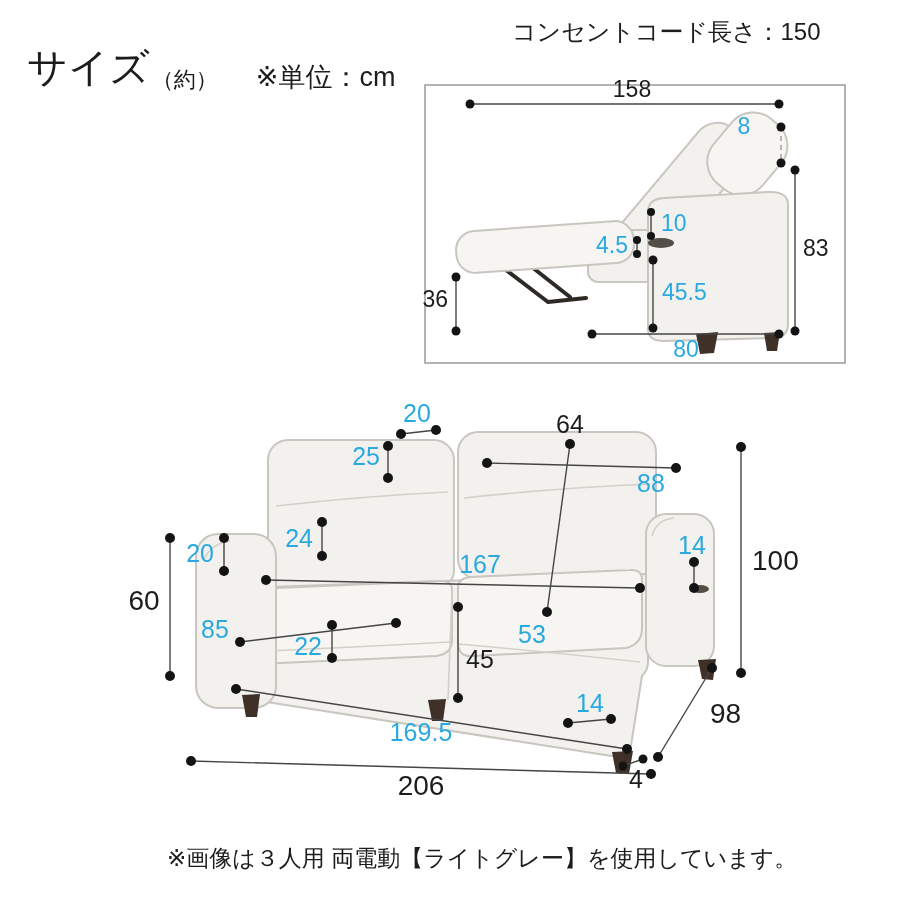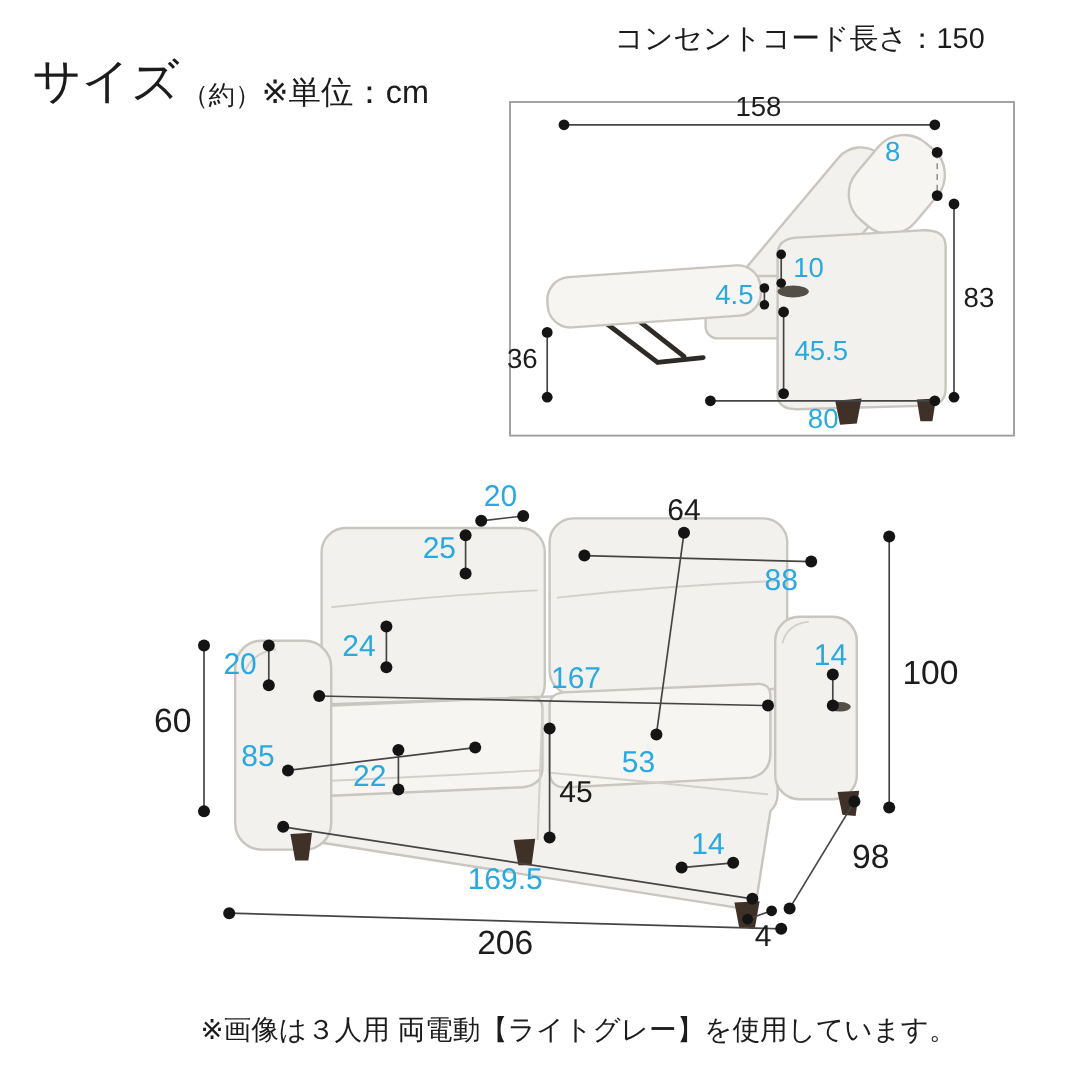--- a/index.html
+++ b/index.html
@@ -2,21 +2,21 @@
 <html><head>
 <meta charset="utf-8">
 <style>
   *{margin:0;padding:0;box-sizing:border-box}
   html,body{background:#fff}
   body{width:900px;height:900px;font-family:"Liberation Sans","DejaVu Sans",sans-serif;color:#1c1c1c}
   .canvas{position:relative;width:900px;height:900px;background:#fff;overflow:hidden}
   .hdr{position:absolute;left:27px;top:40px;display:flex;align-items:flex-end;white-space:nowrap}
   .hdr .t{font-size:40px;font-weight:500}
   .hdr .a{font-size:22px;margin-left:2px}
-  .hdr .u{font-size:27px;}
+  .hdr .u{font-size:27px;margin-left:38px}
   .cord{position:absolute;left:512px;top:16px;font-size:24px}
   .foot-note{position:absolute;left:167px;top:843px;font-size:23px}
   svg.scene{position:absolute;left:0;top:0}
   text{font-family:"Liberation Sans","DejaVu Sans",sans-serif}
   .tb{fill:#2aa9e0;font-size:25px}
   .tk{fill:#1c1c1c;font-size:25px}
   .ti{font-size:23px}
   .big{font-size:28px}
   .dl{stroke:#454545;stroke-width:1.4;fill:none}
   .dsh{stroke:#8a8a8a;stroke-width:1.2;stroke-dasharray:5 4;fill:none}

